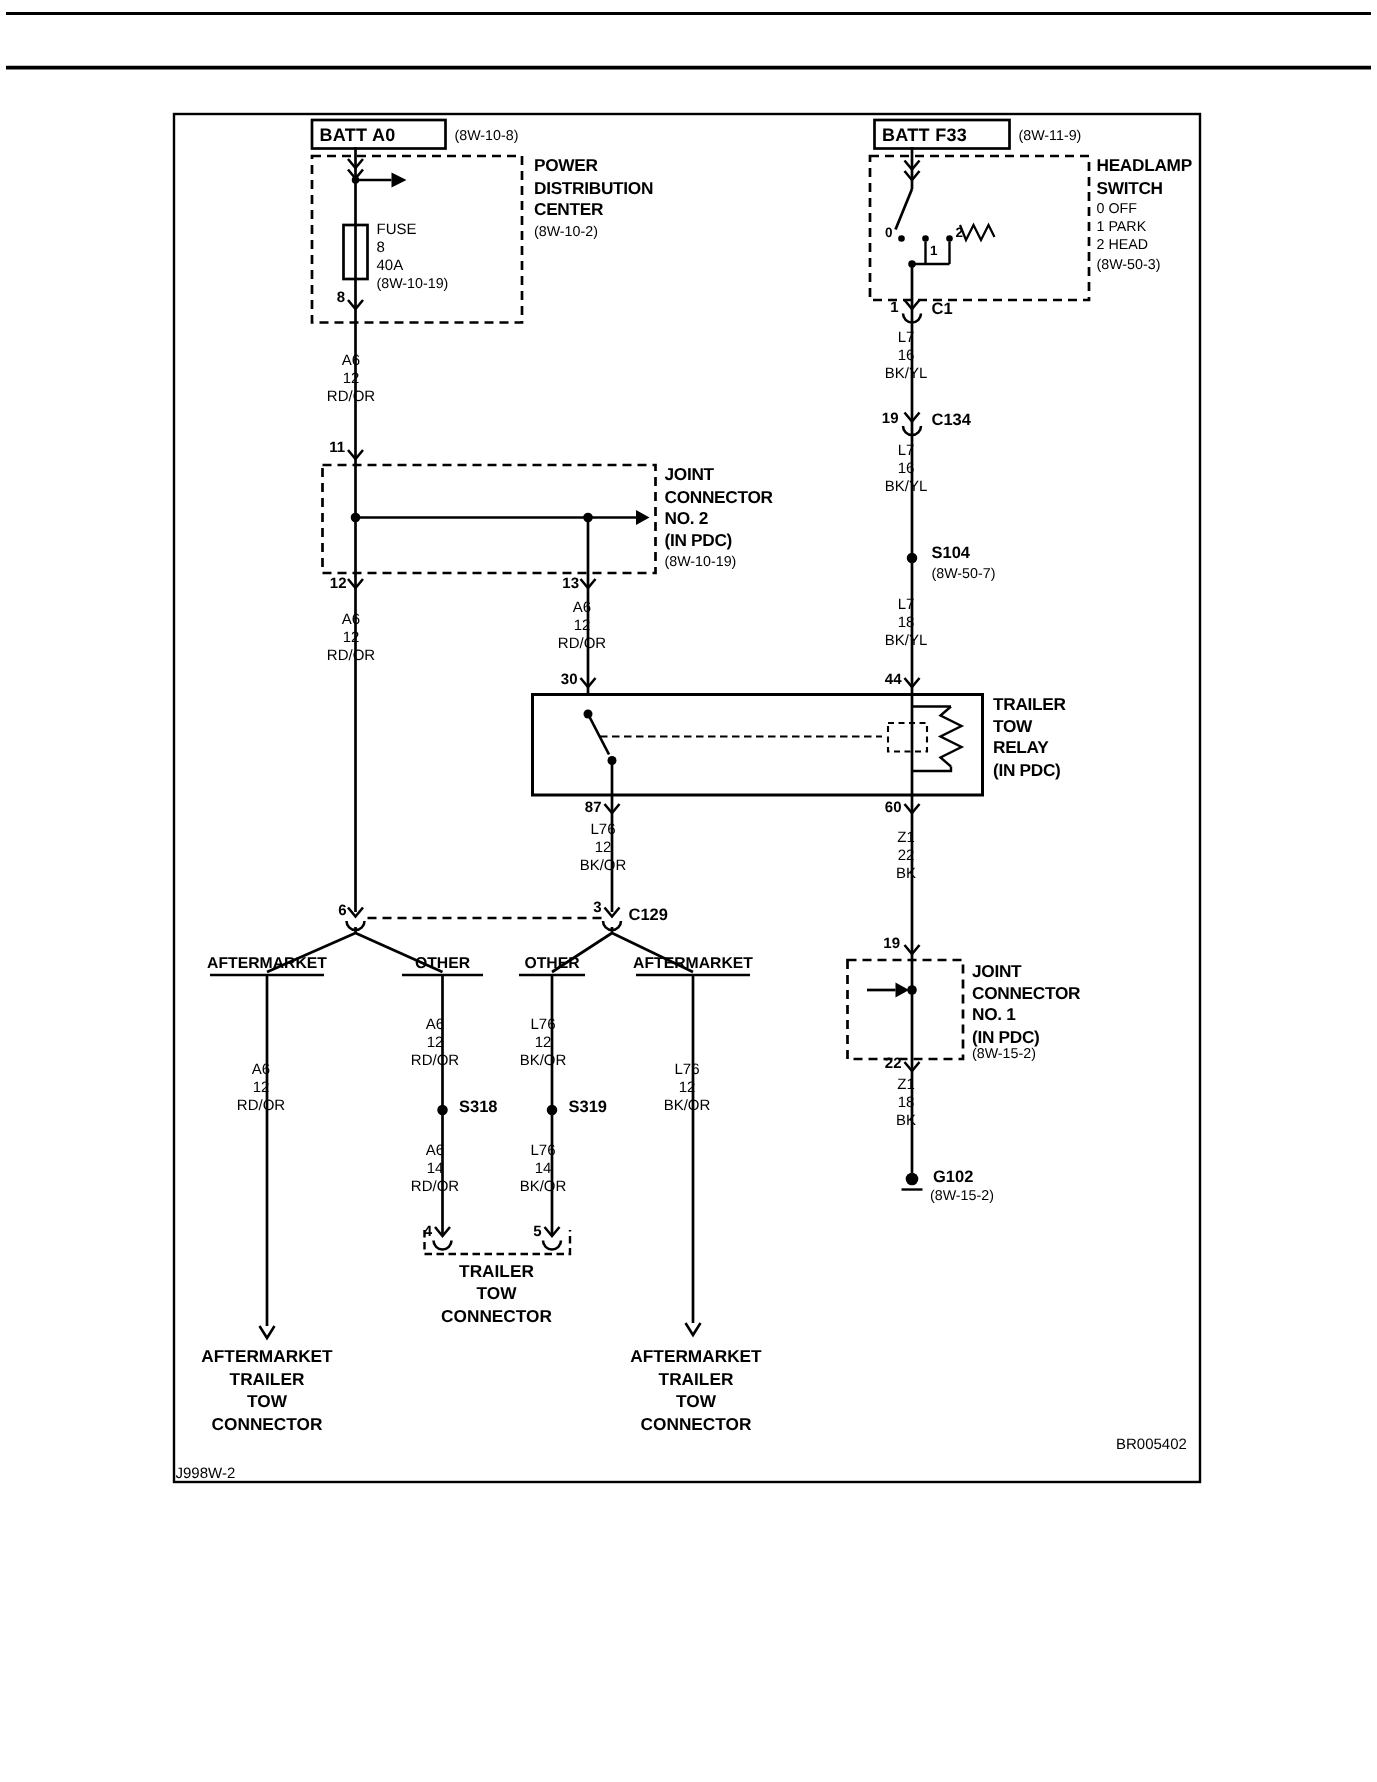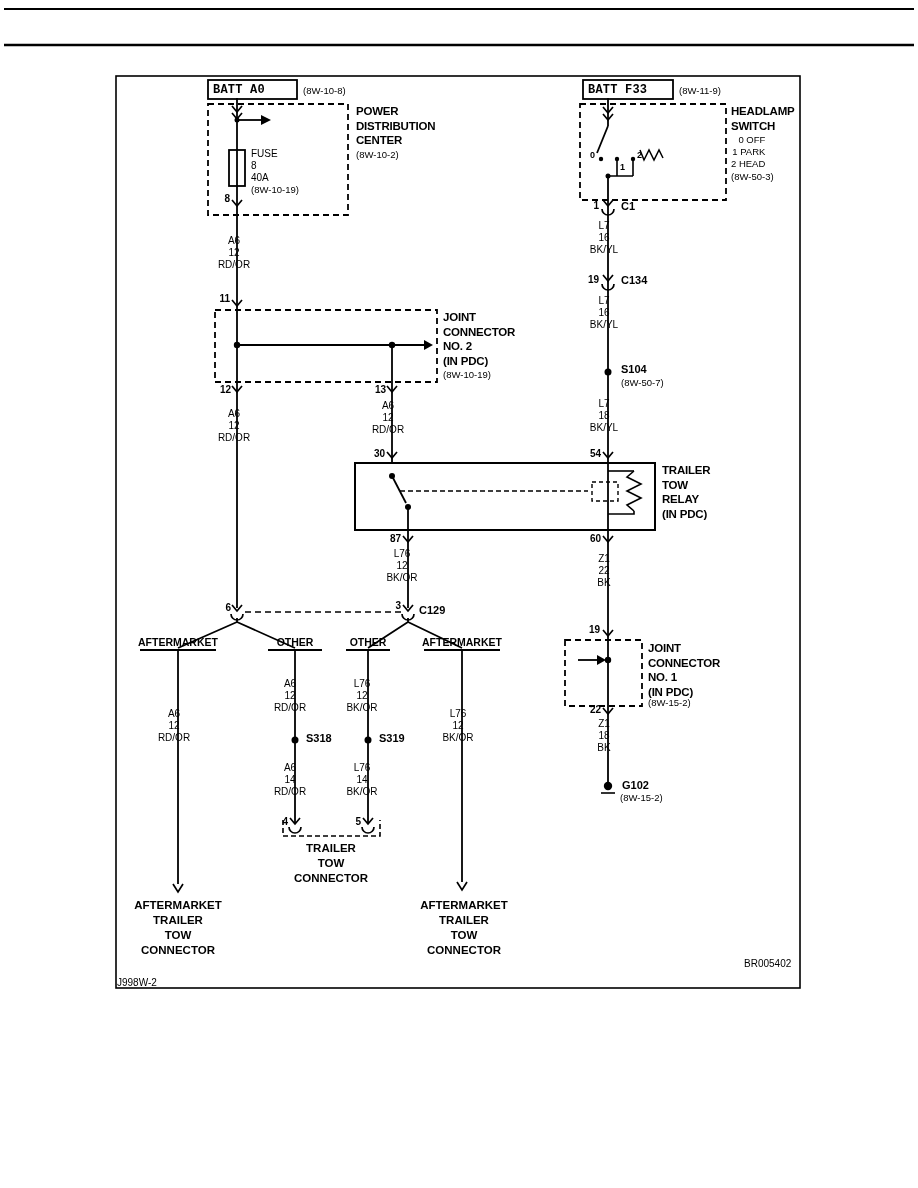--- a/index.html
+++ b/index.html
@@ -8,26 +8,26 @@
     position: relative;
     width: 918px;
     height: 1188px;
     background: #fff;
     font-family: "Liberation Sans", sans-serif;
     color: #000;
     overflow: hidden;
   }
   .page svg { position:absolute; left:0; top:0; }
   .t  { position:absolute; white-space:pre-line; color:#000; }
-  .batt  { font-size:12px;   font-weight:700; letter-spacing:.2px;font-family:Liberation Mono, monospace; }
+  .batt  { font-size:12px;   font-weight:700; letter-spacing:.2px; }
   .title { font-size:11.5px; font-weight:700; line-height:14.5px; letter-spacing:-.2px; }
   .comp  { font-size:11px;   font-weight:700; }
   .wire  { font-size:10px;   font-weight:400; line-height:12px; }
   .pin   { font-size:10px;   font-weight:700; }
-  .ref   { font-size:9.5px;  line-height:12px;text-align:right; }
+  .ref   { font-size:9.5px;  line-height:12px; }
   .hdr   { font-size:10.5px; font-weight:700; }
   .dest  { font-size:11.5px; font-weight:700; line-height:15px; text-align:center; }
   .tiny  { font-size:9px;    font-weight:700; }
   .code  { font-size:10px; }
   .c { transform:translateX(-50%);  text-align:center; }
   .r { transform:translateX(-100%); text-align:right; }
 </style>
 </head>
 <body>
 
@@ -222,21 +222,21 @@
   <div class="t wire c" style="left:604px;top:295px">L7
 16
 BK/YL</div>
   <div class="t comp" style="left:621px;top:363px">S104</div>
   <div class="t ref" style="left:621px;top:377px">(8W-50-7)</div>
   <div class="t wire c" style="left:604px;top:398px">L7
 18
 BK/YL</div>
 
   <div class="t pin r" style="left:385px;top:448px">30</div>
-  <div class="t pin r" style="left:601px;top:448px">54</div>
+  <div class="t pin r" style="left:601px;top:448px">44</div>
   <div class="t title" style="left:662px;top:463px">TRAILER
 TOW
 RELAY
 (IN PDC)</div>
   <div class="t pin r" style="left:401px;top:533px">87</div>
   <div class="t pin r" style="left:601px;top:533px">60</div>
   <div class="t wire c" style="left:402px;top:548px">L76
 12
 BK/OR</div>
   <div class="t wire c" style="left:604px;top:553px">Z1

